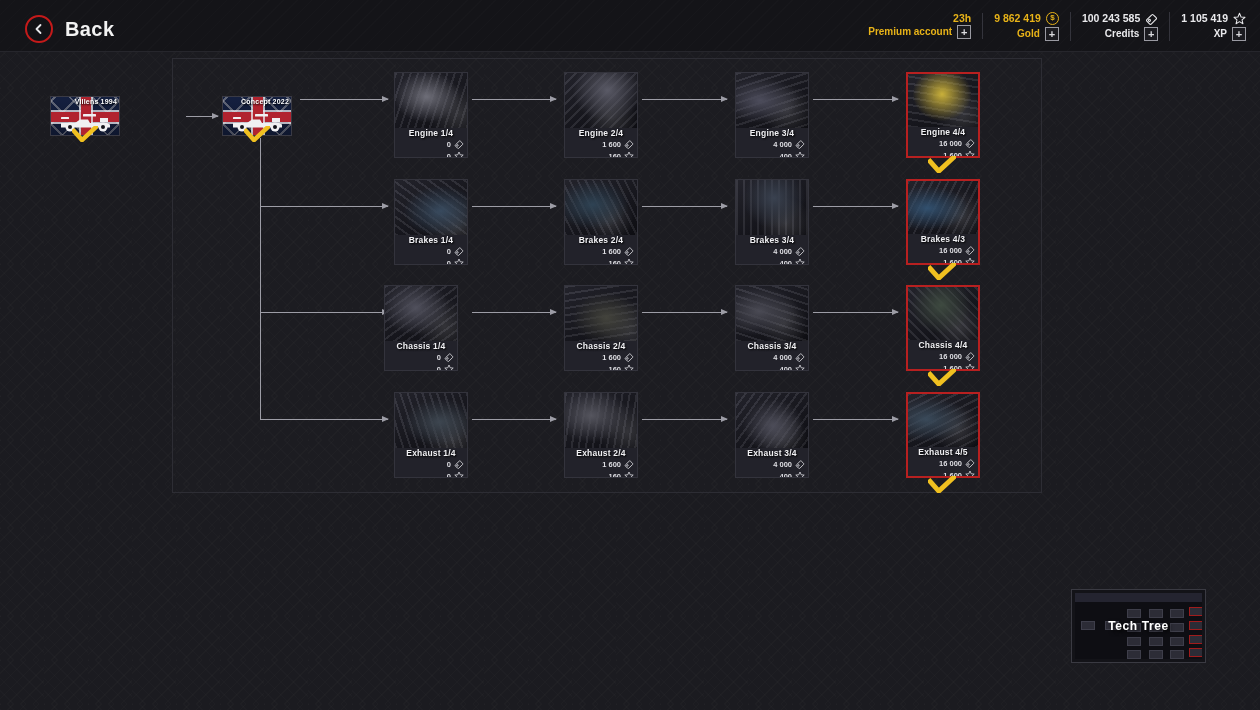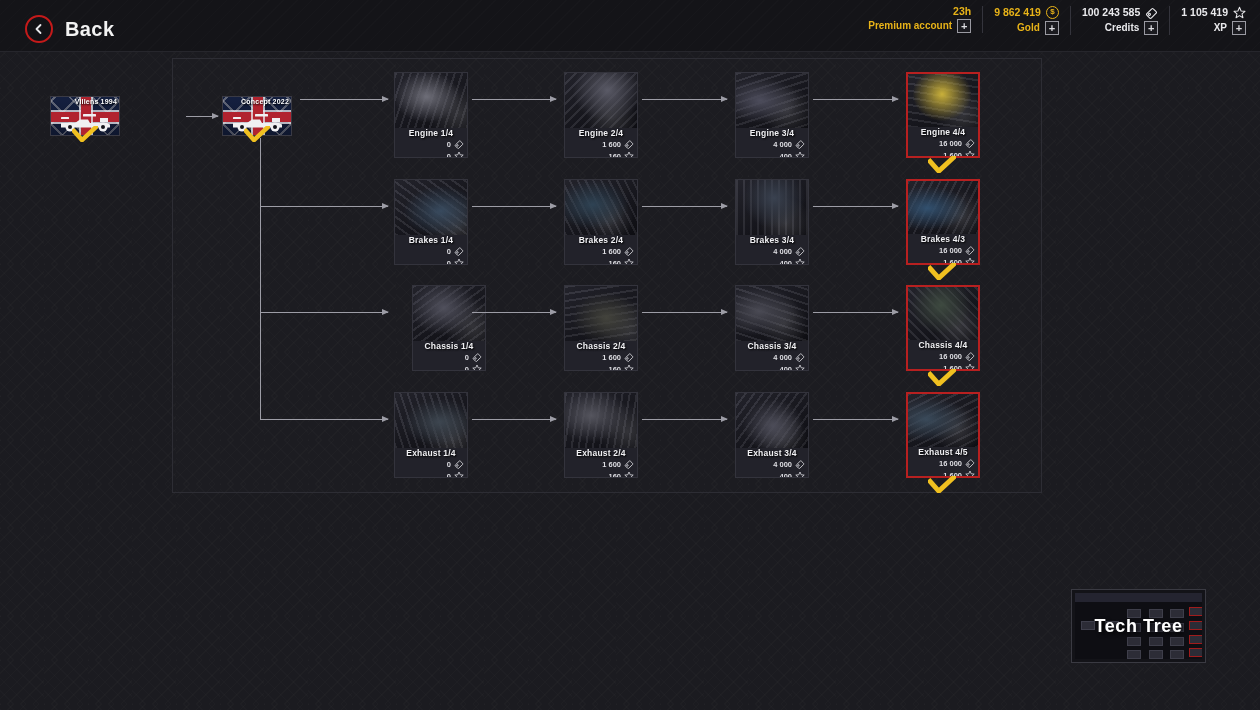--- a/index.html
+++ b/index.html
@@ -33,21 +33,21 @@
   .circle-back {
     width:28px; height:28px; border-radius:50%;
     border:2px solid #c41a1a; background:#121216;
     display:flex; align-items:center; justify-content:center;
   }
   .circle-back svg { display:block; }
   #back-label {
     color:#f2f2f2; font-size:20px; font-weight:bold; letter-spacing:.4px;
   }
 
-  #hud { position:absolute; right:8px; top:6px; display:flex; align-items:flex-start; height:40px; }
+  #hud { position:absolute; right:8px; top:6px; display:flex; align-items:center; height:40px; }
   .hud-cell {
     display:flex; flex-direction:column; align-items:flex-end;
     justify-content:center; padding:0 11px; gap:2px;
     border-right:1px solid #34343c;
   }
   .hud-cell:last-child { border-right:none; padding-right:6px; }
   .hud-top { display:flex; align-items:center; gap:5px; font-size:10.5px; font-weight:bold; line-height:1; }
   .hud-bot { display:flex; align-items:center; gap:5px; font-size:10px; font-weight:bold; line-height:1; }
   .plusbox {
     width:14px; height:14px; border:1px solid #9a9aa2; color:#dcdce0;
@@ -136,21 +136,21 @@
   #minimap {
     position:absolute; left:1071px; top:589px; width:135px; height:74px;
     background:#131318; border:1px solid #3a3a42; cursor:pointer; overflow:hidden;
   }
   #minimap-inner { position:absolute; inset:3px; background:#0e0e13; overflow:hidden; }
   .mm-node { position:absolute; background:#2c2c36; border:1px solid #3e3e4a; }
   .mm-node.r { border-color:#a01c1c; }
   .mm-bar { position:absolute; background:#242430; }
   #minimap-label {
     position:absolute; inset:0; display:flex; align-items:center; justify-content:center;
-    color:#fff; font-size:18px; font-weight:bold; letter-spacing:.6px;
+    color:#fff; font-size:12px; font-weight:bold; letter-spacing:.6px;
     text-shadow:2px 2px 4px #000; z-index:5;
   }
 </style>
 </head>
 <body>
 
 <div id="app">
 
   <div id="topbar">
 
@@ -495,21 +495,21 @@
   </svg>
             </span>
          </div>
        </div>
       </div>
       <div class="check" style="left: 928px; top: 263px;">
         <svg width="28" height="17.36" viewBox="0 0 26 16" style="display:block">
     <polyline points="2,5 10,14 24,1" fill="none" stroke="#f0c020" stroke-width="4.5" stroke-linecap="square" stroke-linejoin="miter"></polyline>
   </svg>
       </div>
-      <div class="node" style="left: 412px; top: 285px;">
+      <div class="node" style="left: 384px; top: 285px;">
         <div class="node-img" style="background:
       radial-gradient(ellipse at 42.6% 39.6%, #50505c 0%, rgba(0,0,0,0) 58%),
       radial-gradient(circle at 82.8% 73.8%, rgba(255,255,255,.14) 0%, rgba(0,0,0,0) 40%),
       repeating-linear-gradient(144deg, rgba(255,255,255,.07) 0 2px, rgba(0,0,0,.18) 2px 7px),
       linear-gradient(150deg, #2a2a34, #101016);"></div>
        <div class="node-label">Chassis 1/4</div>
        <div class="node-costs">
          <div class="cost-row">
            <span class="cost-num">0</span>
            <span>

